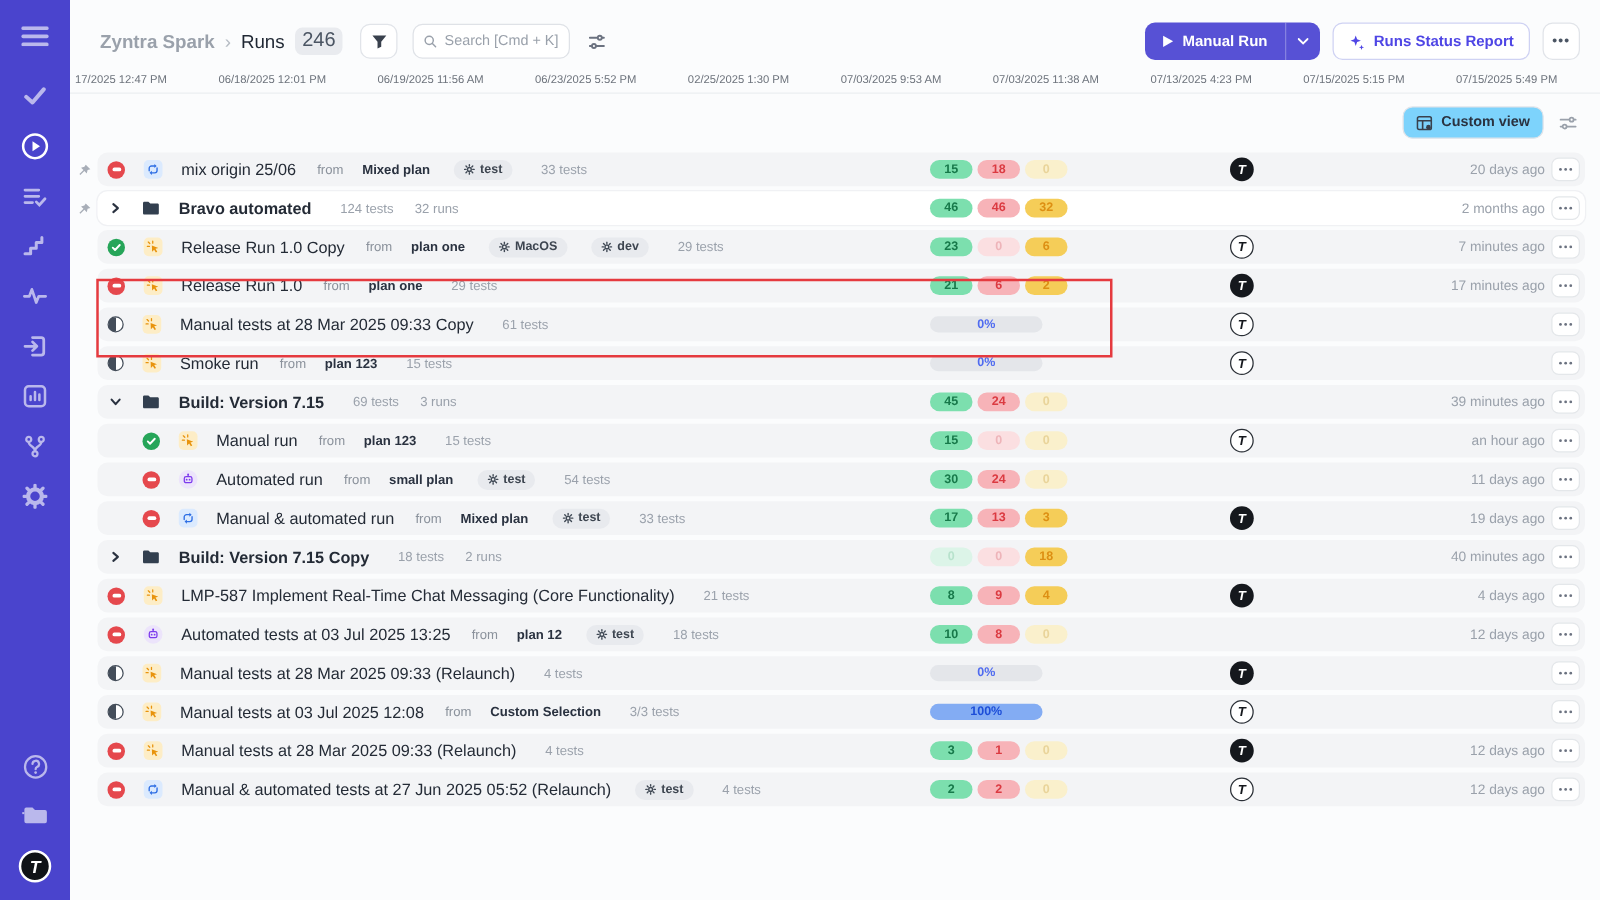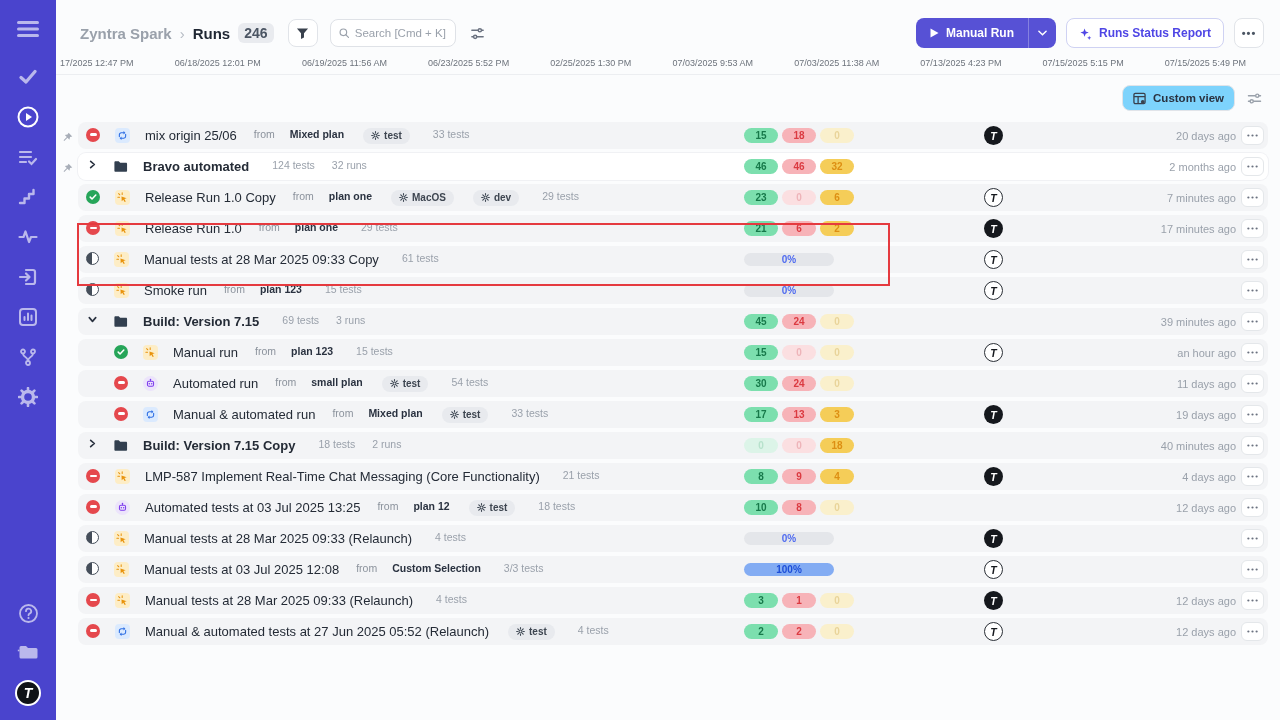--- a/index.html
+++ b/index.html
@@ -13,22 +13,22 @@
   .sb-ic svg { display:block; }
   .sb-spacer { flex:1; }
   .sb-avatar { width:26px; height:26px; border-radius:50%; background:#101317; border:2px solid #fff; color:#fff; font-weight:bold; font-size:14px; display:flex; align-items:center; justify-content:center; font-style:italic; }
 
   
   .main { position:absolute; left:56px; top:0; width:1224px; height:720px; }
 
   .header { display:flex; align-items:center; padding:18px 16px 0 24px; height:48px; }
   .crumb-project { font-size:15px; font-weight:600; color:#9aa1ab; }
   .crumb-sep { font-size:15px; color:#b6bcc4; margin:0 8px; }
-  .crumb-page { font-size:15px; font-weight:700; color:#1f2733; }
-  .count-badge { background:#e9ebef; color:#4b5563; font-size:14px; font-weight:700; border-radius:6px; padding:2px 6px; margin-left:8px; }
+  .crumb-page { font-size:15px; font-weight:400; color:#1f2733; }
+  .count-badge { background:#e9ebef; color:#4b5563; font-size:16px; font-weight:400; border-radius:6px; padding:2px 6px; margin-left:8px; }
   .icon-btn { height:28px; min-width:30px; background:#fff; border:1px solid #e1e4e9; border-radius:8px; display:flex; align-items:center; justify-content:center; cursor:pointer; padding:0 6px; }
   .filter-btn { margin-left:14px; }
   .search-box { display:flex; align-items:center; gap:6px; background:#fff; border:1px solid #dfe2e7; border-radius:8px; height:28px; width:126px; margin-left:12px; padding:0 8px; color:#9aa1ab; }
   .search-box input { border:none; outline:none; width:100%; font-size:11.5px; color:#4b5563; background:transparent; font-family:inherit; }
   .search-box input::placeholder { color:#9aa1ab; }
   .hdr-sliders { margin-left:14px; color:#6b7280; cursor:pointer; display:flex; }
   .hdr-right { margin-left:auto; display:flex; align-items:center; gap:10px; }
   .btn-primary { display:flex; align-items:stretch; background:#5751d5; border-radius:8px; overflow:hidden; cursor:pointer; height:30px; }
   .btn-primary .bp-main { display:flex; align-items:center; gap:7px; color:#fff; font-size:12px; font-weight:700; padding:0 14px; }
   .btn-primary .bp-caret { display:flex; align-items:center; padding:0 9px; border-left:1px solid rgba(255,255,255,.28); color:#fff; }
@@ -47,21 +47,21 @@
   .view-row { display:flex; justify-content:flex-end; align-items:center; gap:12px; padding:10px 18px 9px; }
   .btn-view { display:flex; align-items:center; gap:7px; background:#7dd3fc; border:1px solid #e1e4e9; border-radius:8px; height:26px; padding:0 10px; font-size:11.5px; font-weight:600; color:#2a3240; cursor:pointer; }
   .view-sliders { color:#9aa1ab; display:flex; cursor:pointer; }
 
   
   .runs-list { margin-top:2px; }
   .run-wrap { position:relative; height:27px; margin:0 12px 4px 22px; }
   .run-band { position:relative; height:27px; border-radius:8px; background:#f3f4f6; display:flex; align-items:center; padding:0 8px; cursor:pointer; }
   .run-band.white { background:#ffffff; box-shadow:0 0 0 1px #f0f1f4; }
   .pin { position:absolute; left:-16px; top:7px; width:12px; height:12px; color:#a8aeb8; }
-  .row-left { display:flex; align-items:flex-start; gap:15px; min-width:0; }
+  .row-left { display:flex; align-items:center; gap:15px; min-width:0; }
   .indent1 { padding-left:28px; }
   .chev { display:flex; width:12px; justify-content:center; cursor:pointer; }
   .st { width:14px; height:14px; border-radius:50%; display:flex; align-items:center; justify-content:center; flex:none; }
   .st.passed { background:#26a559; }
   .st.stopped { background:#e5484d; }
   .st.stopped .minus { width:7px; height:2.4px; border-radius:2px; background:#fff; }
   .st.progress { width:13px; height:13px; border:1.6px solid #454e5a; background:linear-gradient(90deg,#454e5a 0 50%,#ffffff 50% 100%); }
   .type-ic { width:15px; height:15px; border-radius:4px; display:flex; align-items:center; justify-content:center; flex:none; }
   .type-ic.manual { background:#fdedc6; }
   .type-ic.automated { background:#ece4fb; border-radius:50%; }

